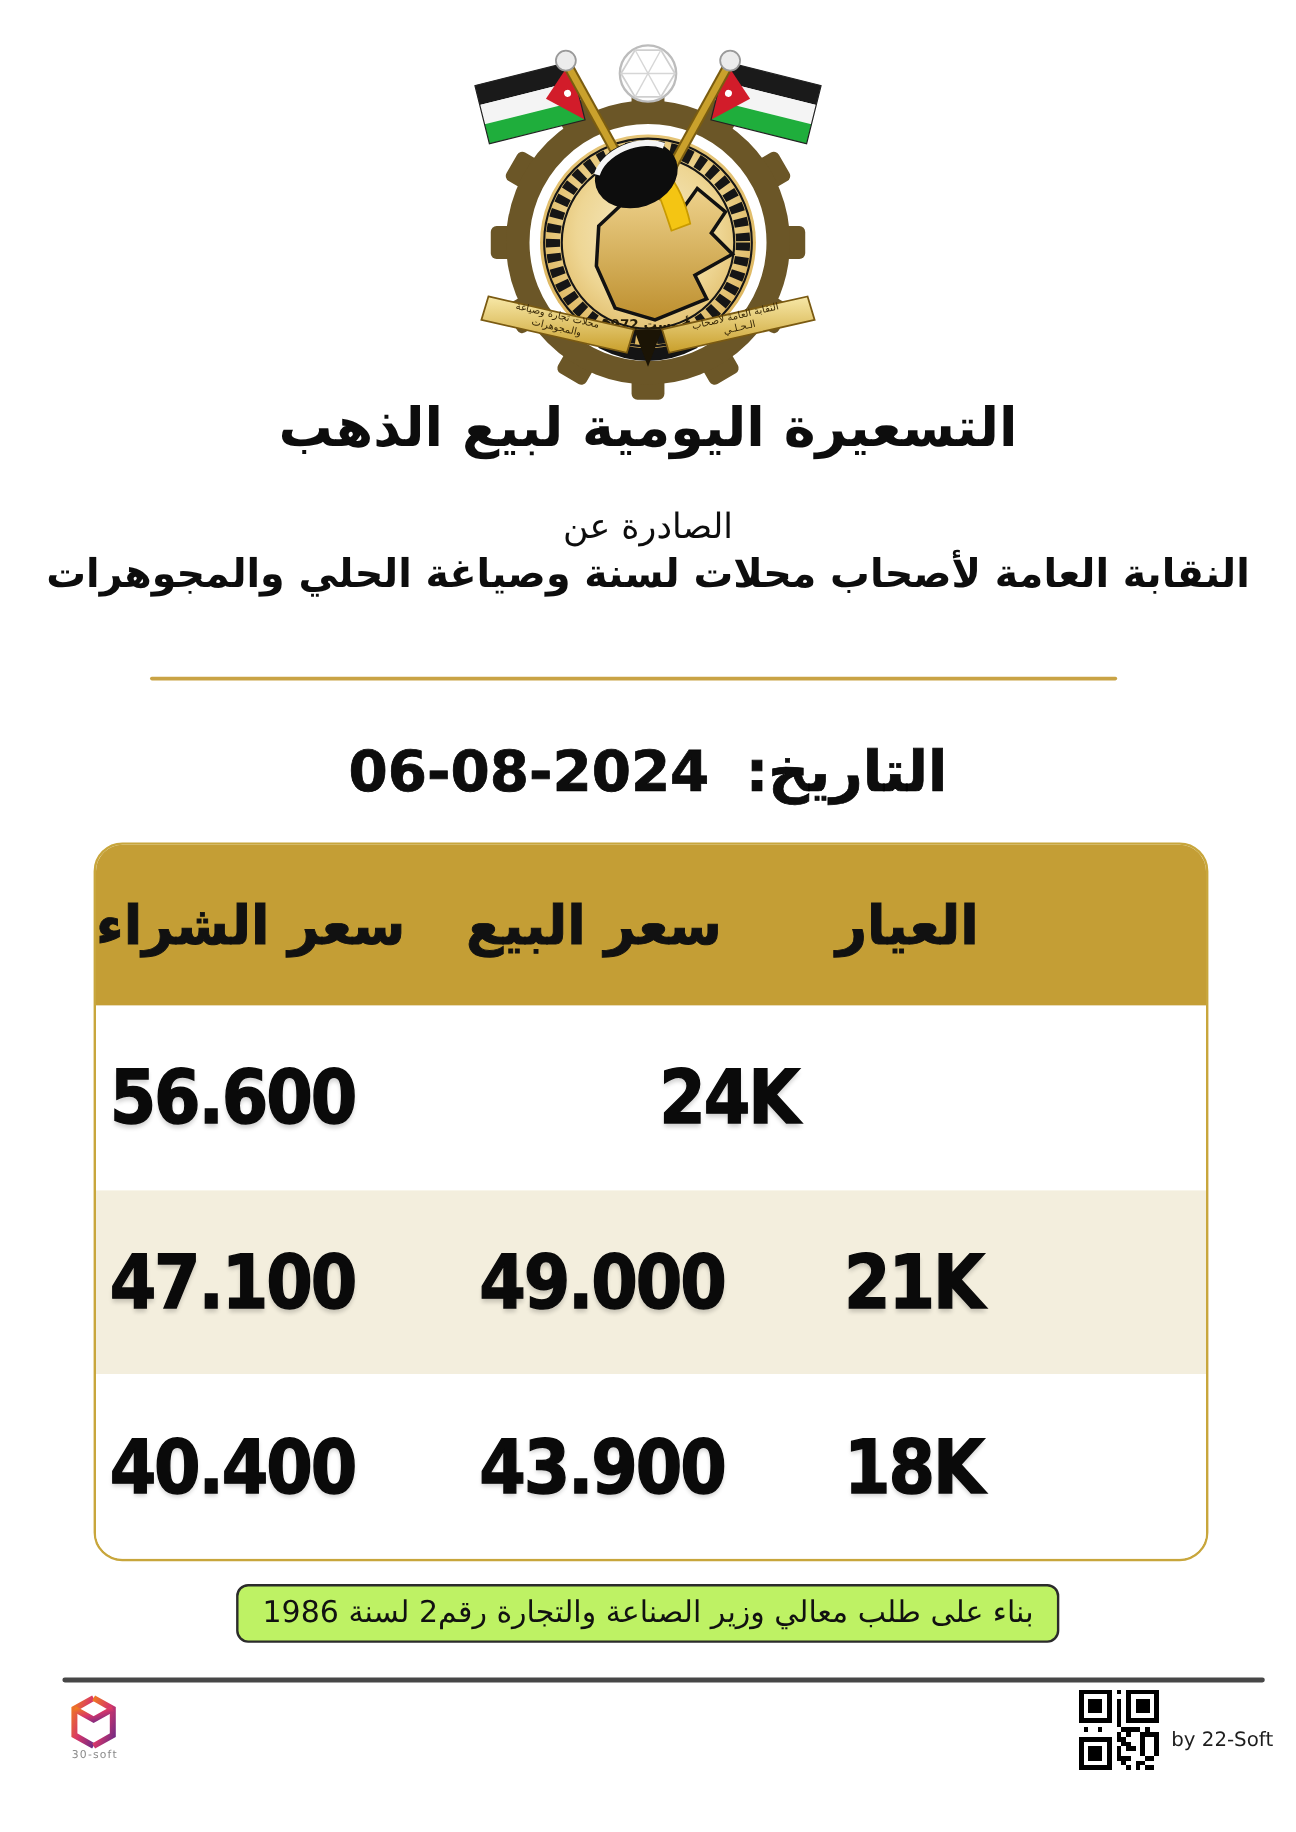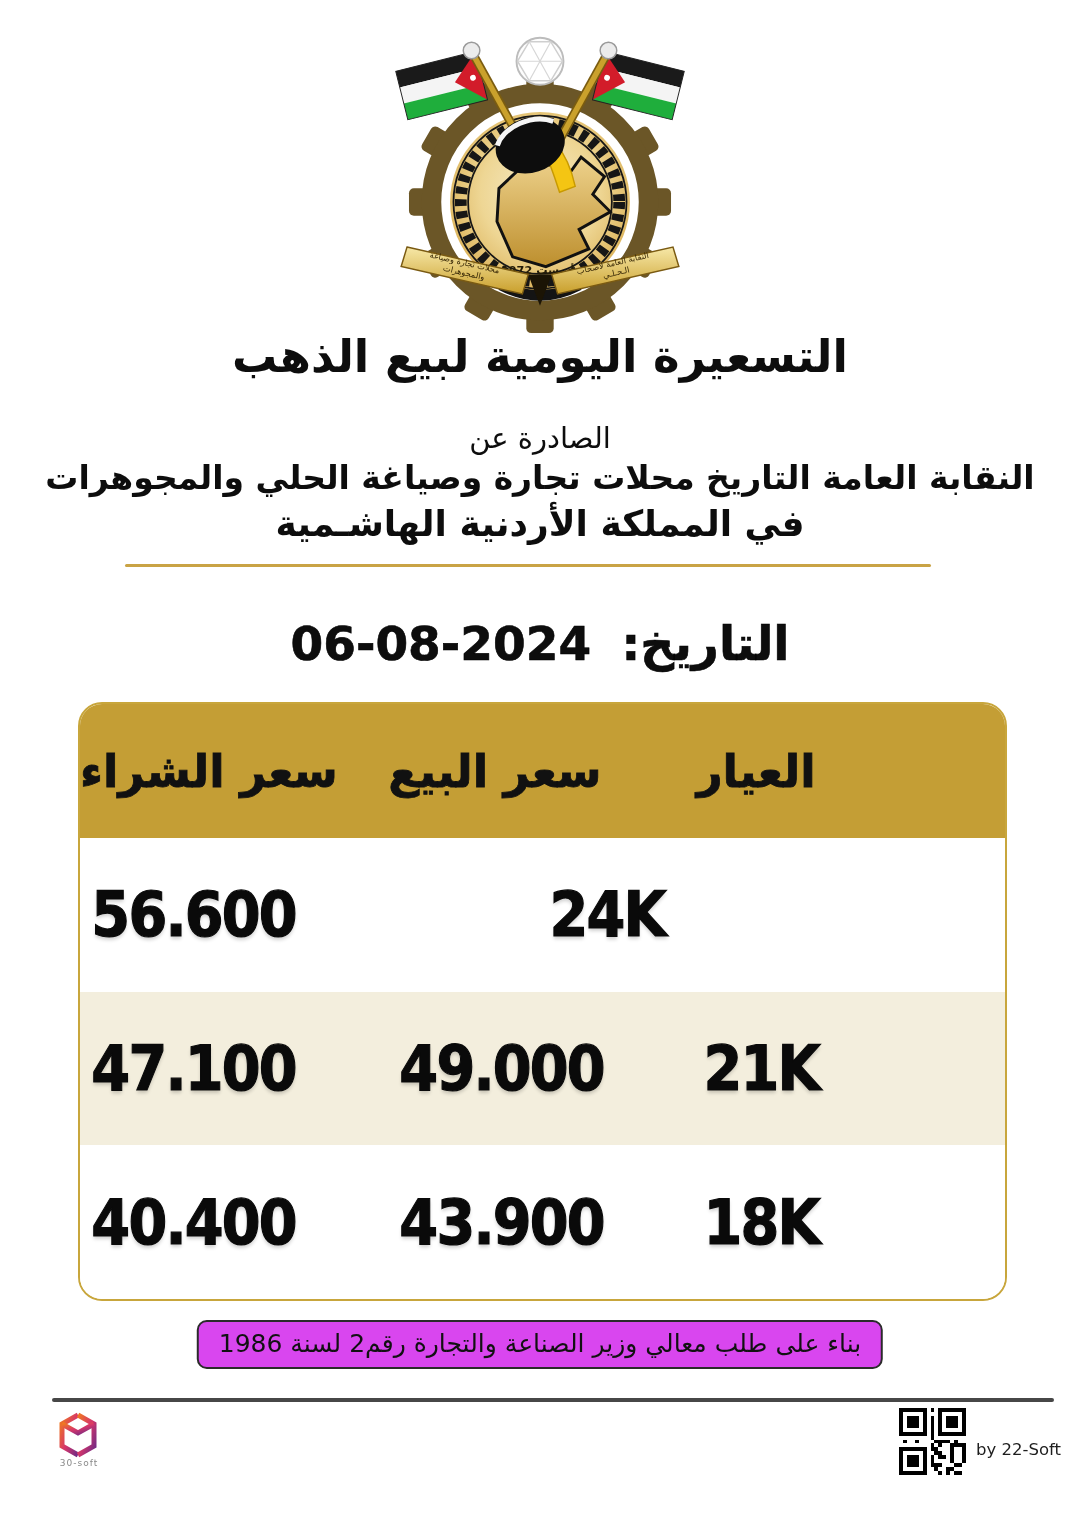--- a/index.html
+++ b/index.html
@@ -31,21 +31,21 @@
   .trow{flex:1;display:flex;align-items:center;background:#fff;}
   .trow.beige{background:#f3eedd;}
   .cell{flex:1;text-align:left;}
   .num,.karat{font-size:62px;font-weight:700;color:#0a0a0a;letter-spacing:-2px;
     -webkit-text-stroke:1.2px #0a0a0a;text-shadow:0 3px 4px rgba(0,0,0,.18);
     display:inline-block;transform:scaleX(.9);direction:ltr;}
 
   
   .note{position:absolute;top:1320px;left:50%;transform:translateX(-50%);
     border:2px solid #2b2b2b;border-radius:10px;padding:7px 20px 9px 20px;
-    font-size:25px;color:#111;white-space:nowrap;background:#d946ef;}
+    font-size:25px;color:#111;white-space:nowrap;background:#bef264;}
 
   
   .footer-line{position:absolute;top:1398px;left:52px;width:1002px;height:4px;
     background:#474747;border-radius:2px;}
   .cube-logo{position:absolute;top:1412px;left:58px;width:40px;height:46px;}
   .cube-caption{position:absolute;top:1458px;left:44px;width:70px;text-align:center;
     font-size:9px;color:#8a8a8a;letter-spacing:1px;}
   .qr{position:absolute;top:1408px;left:899px;width:67px;height:67px;}
   .qr-caption{position:absolute;top:1440px;left:976px;font-size:16.5px;color:#1d1d1d;}
 </style>
@@ -155,22 +155,21 @@
         <text transform="rotate(13 83 246)" x="83" y="243" text-anchor="middle" font-size="8.5" fill="#3a2a08">
           <tspan x="83" dy="0">محلات تجارة وصياغة</tspan>
           <tspan x="83" dy="10">والمجوهرات</tspan>
         </text>
       </g>
     </svg>
   </div>
 
   <div class="center-line ar title">التسعيرة اليومية لبيع الذهب</div>
   <div class="center-line ar issued">الصادرة عن</div>
-  <div class="center-line ar org">النقابة العامة التاريخ محلات تجارة وصياغة الحلي والمجوهرات</div>
-  <div class="center-line ar country">في المملكة الأردنية الهاشـمية</div>
+  <div class="center-line ar org">النقابة العامة لأصحاب محلات لسنة وصياغة الحلي والمجوهرات</div>
   <div class="sep-line"></div>
   <div class="center-line ar date-line">
     <span>التاريخ:</span>
     <span class="dval">06-08-2024</span>
   </div>
 
   <div class="price-table">
     <div class="thead">
       <div class="cell ar">العيار</div>
       <div class="cell ar">سعر البيع</div>

